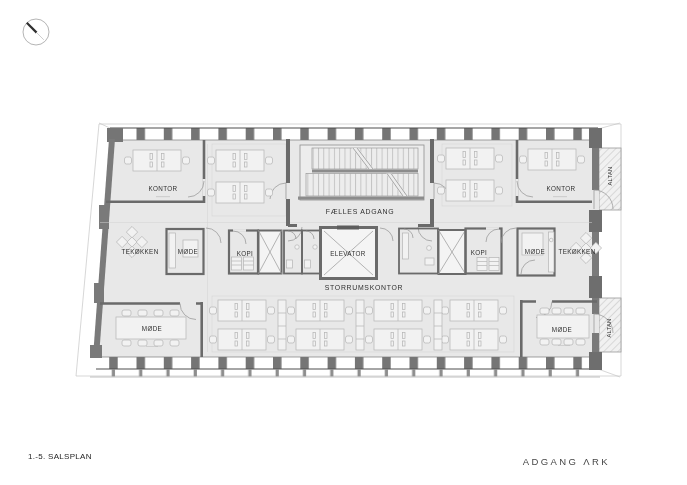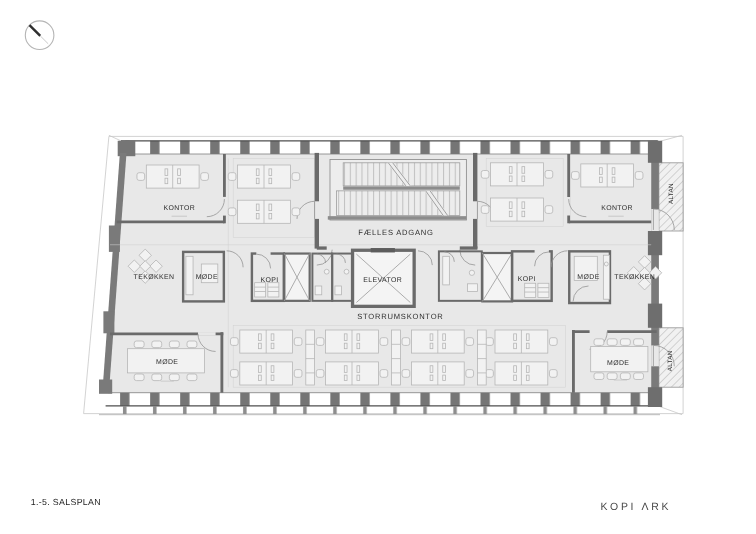--- a/index.html
+++ b/index.html
@@ -324,14 +324,14 @@
     <text class="lbl" x="577" y="254">TEKØKKEN</text>
     <text class="lbl-lg" x="364" y="290">STORRUMSKONTOR</text>
     <text class="lbl" x="152" y="331">MØDE</text>
     <text class="lbl" x="562" y="332">MØDE</text>
     <text class="lbl-sm" transform="rotate(-90 612 176)" x="612" y="176">ALTAN</text>
     <text class="lbl-sm" transform="rotate(-90 611 328)" x="611" y="328">ALTAN</text>
   </g>
 </svg>
 
 <div class="plan-title">1.-5. SALSPLAN</div>
-<div class="firm-logo">KOPI ΛRK</div>
+<div class="firm-logo">ADGANG ΛRK</div>
 </div>
 
 </body></html>

